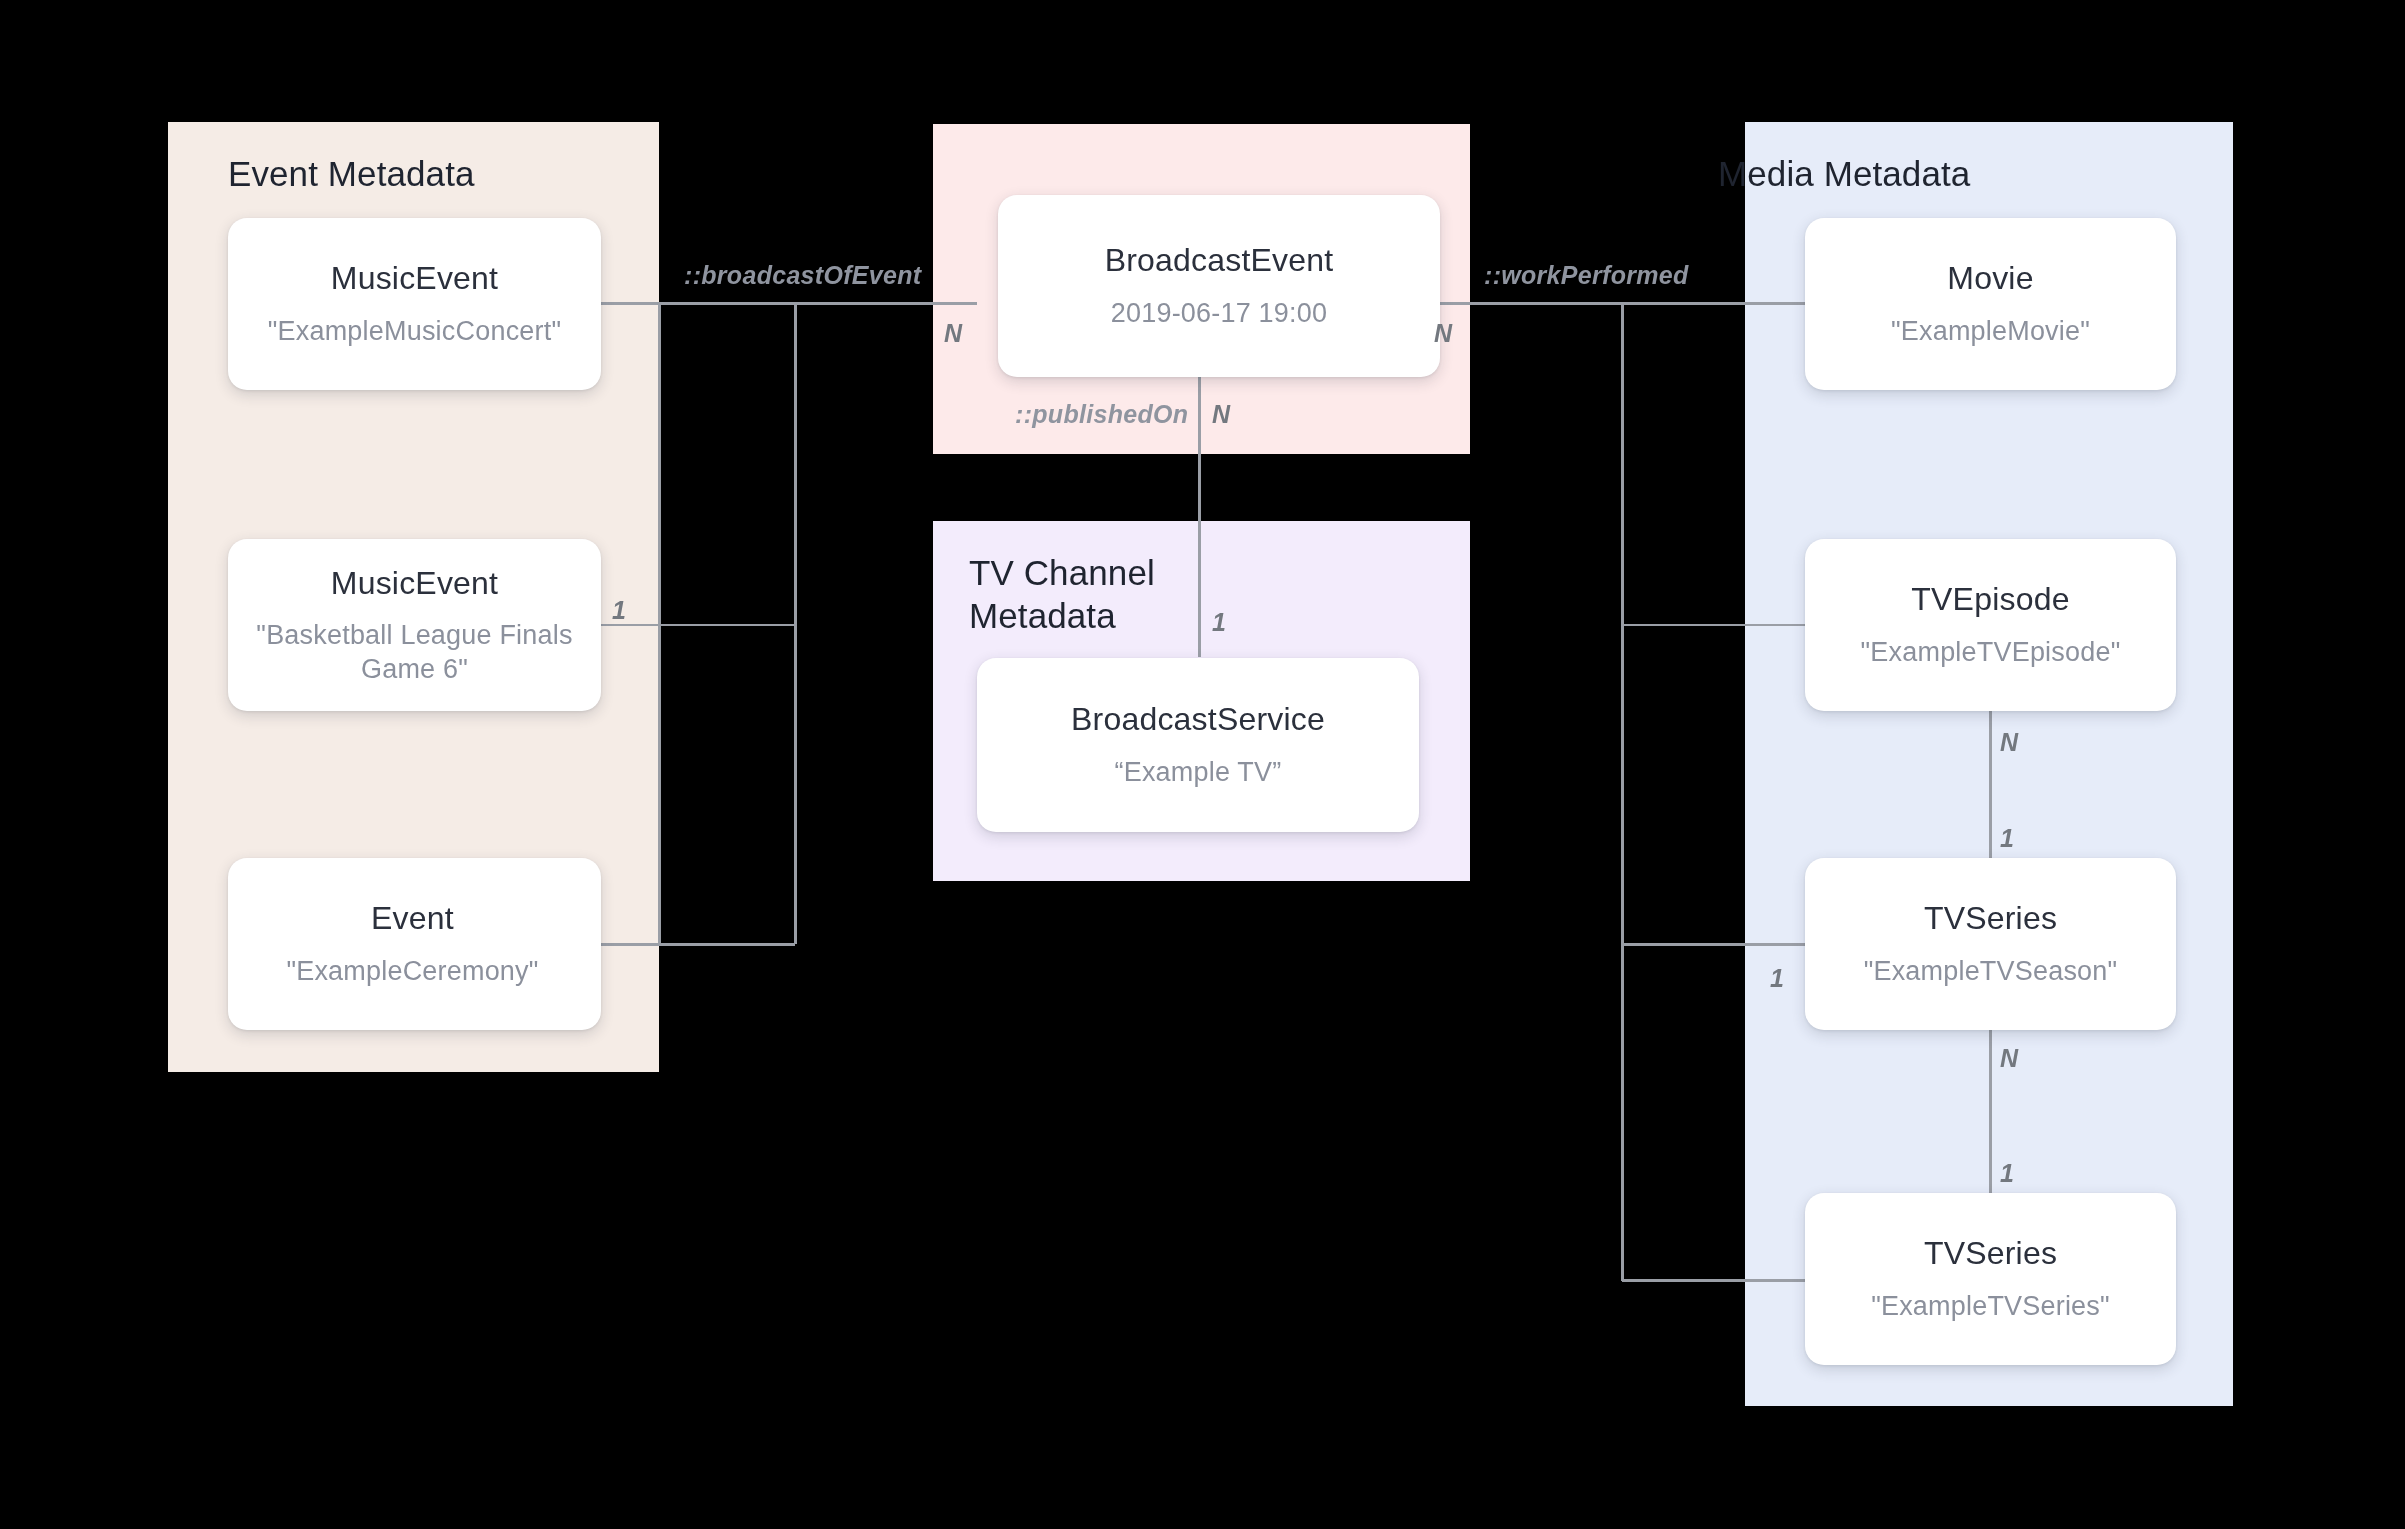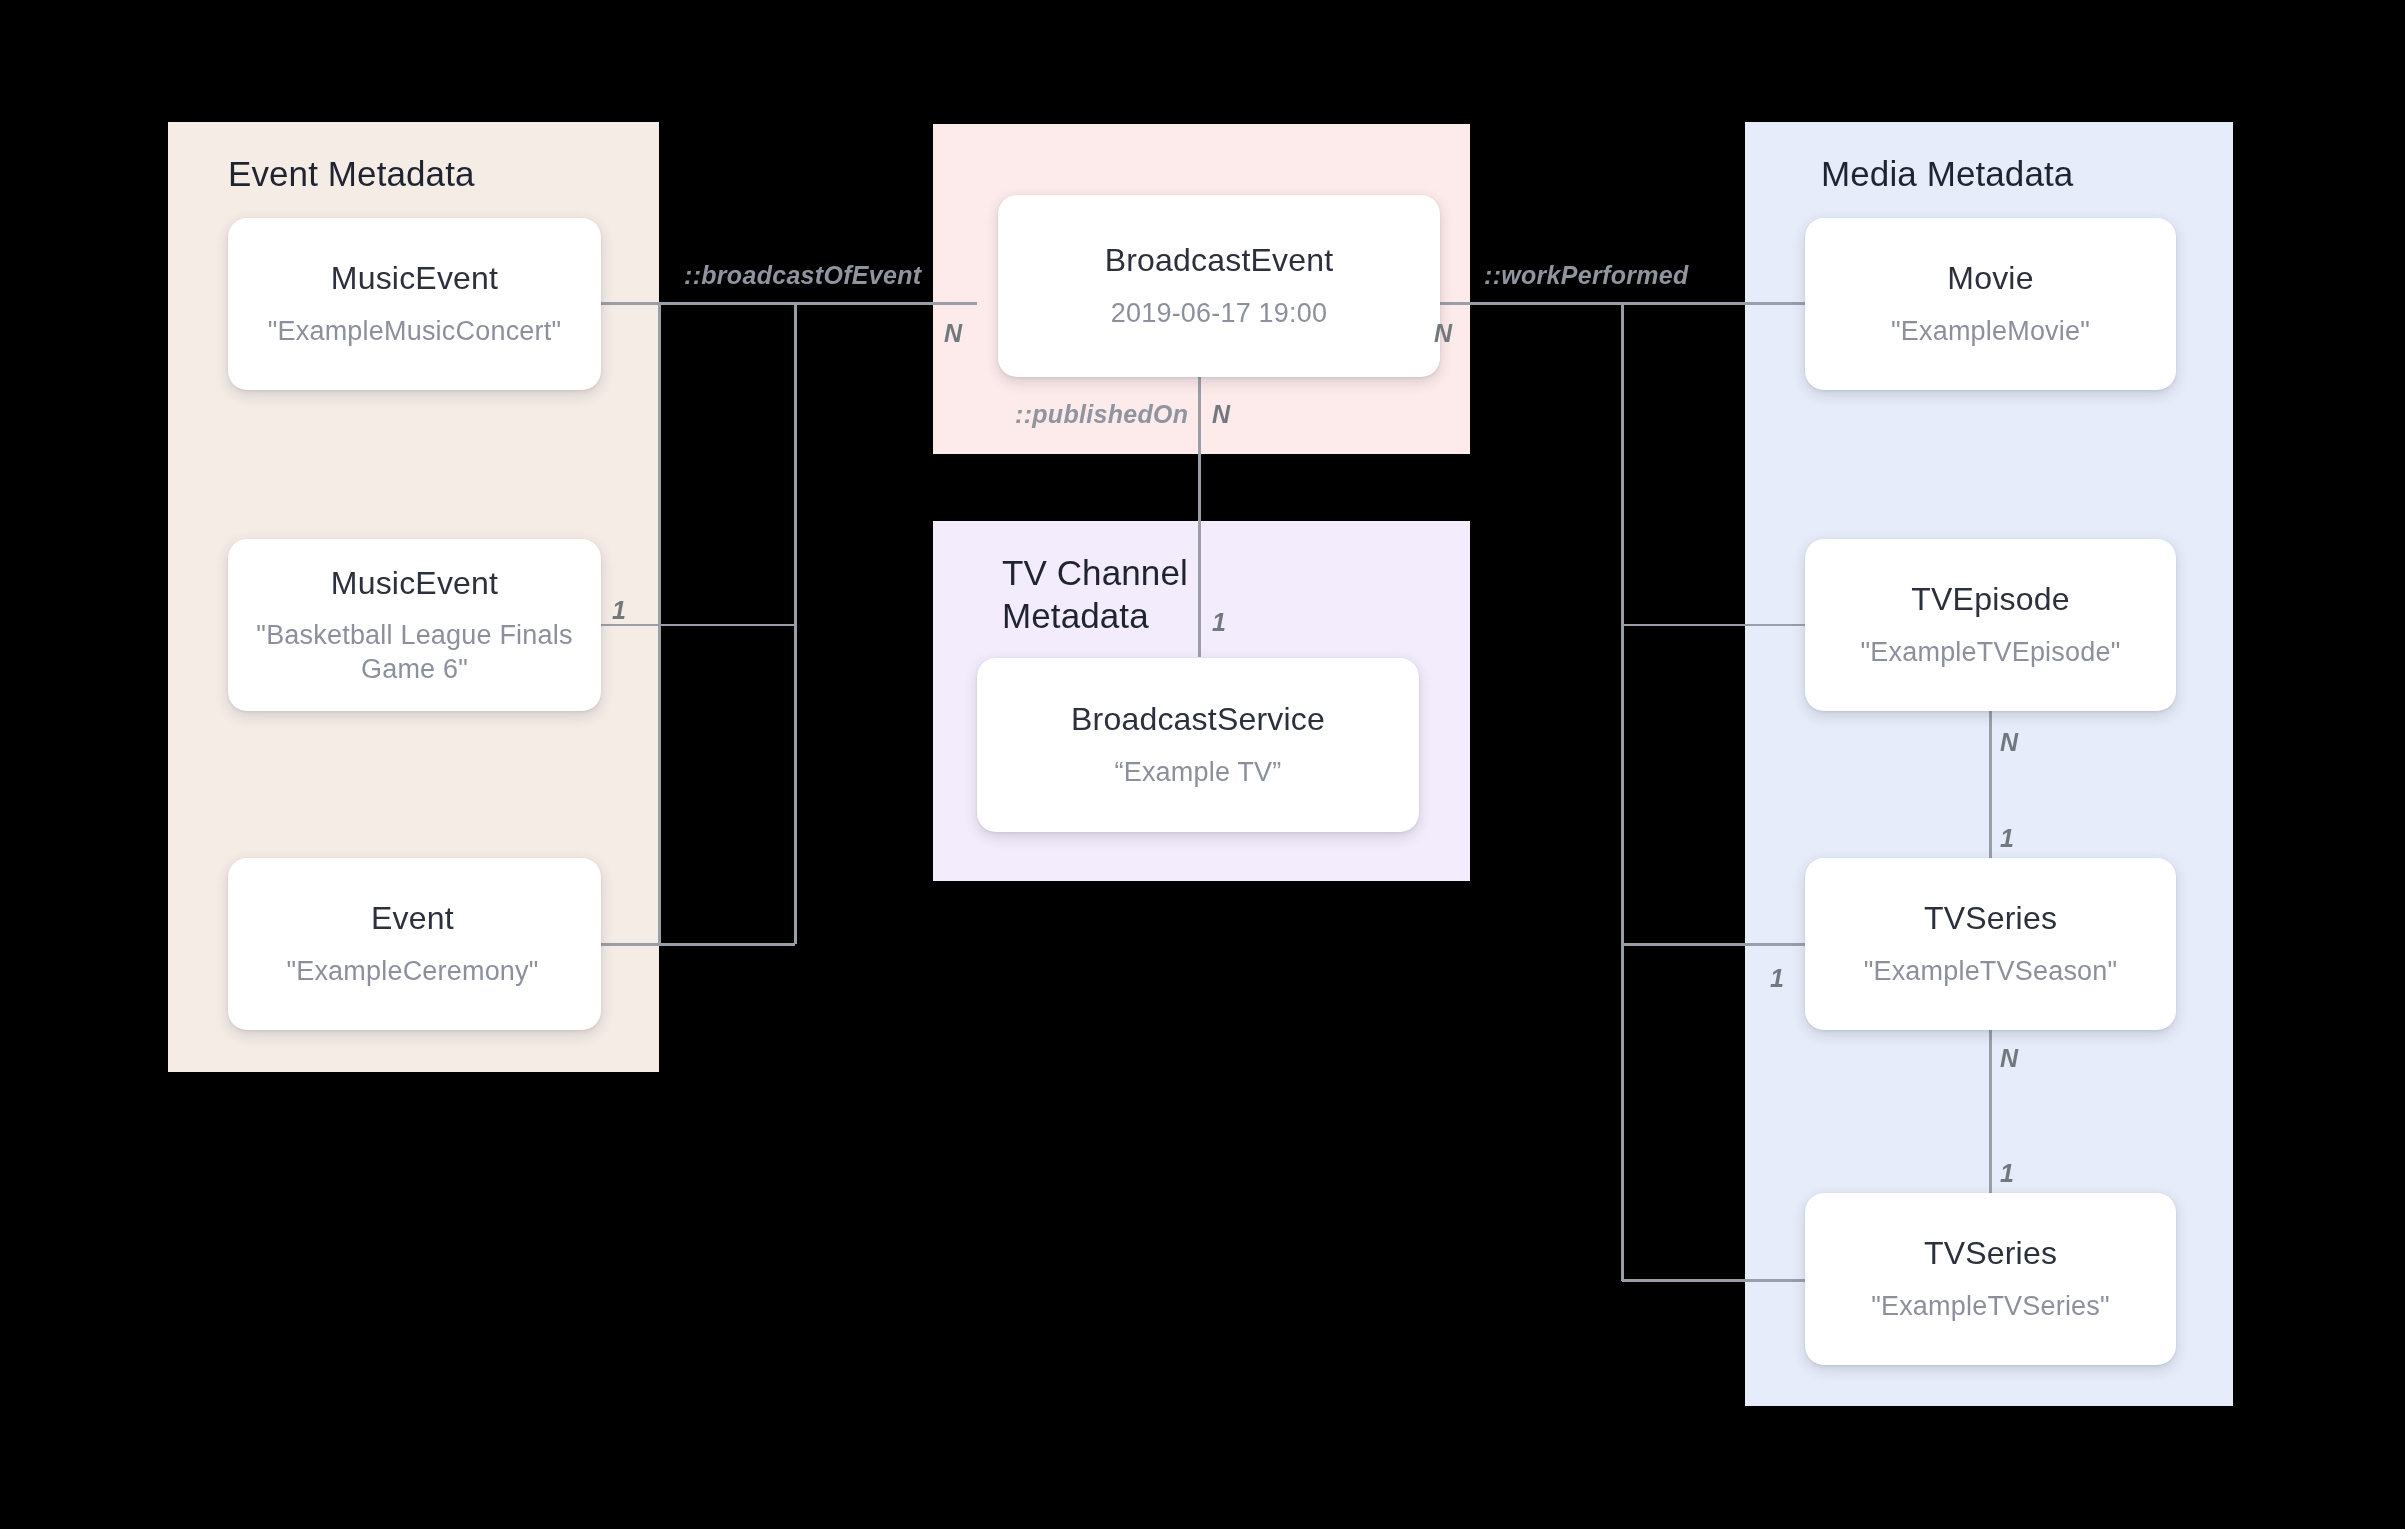--- a/index.html
+++ b/index.html
@@ -91,23 +91,23 @@
 <body>
 
 <div id="canvas" style="background: rgb(0, 0, 0);">
 
   <div class="group" id="g-event" style="left: 168px; top: 122px; width: 491px; height: 950px; background: rgb(245, 236, 230);"></div>
   <div class="group" id="g-broadcast" style="left: 933px; top: 124px; width: 537px; height: 330px; background: rgb(253, 234, 234);"></div>
   <div class="group" id="g-tvchannel" style="left: 933px; top: 521px; width: 537px; height: 360px; background: rgb(243, 236, 252);"></div>
   <div class="group" id="g-media" style="left: 1745px; top: 122px; width: 488px; height: 1292px; background: rgb(230, 236, 249);"></div>
 
   <div class="group-title" id="t-event" style="left: 228px; top: 153px;">Event Metadata</div>
-  <div class="group-title" id="t-tvchannel" style="left: 1002px; top: 552px;">TV Channel
+  <div class="group-title" id="t-tvchannel" style="left: 969px; top: 552px;">TV Channel
 Metadata</div>
-  <div class="group-title" id="t-media" style="left: 1821px; top: 153px;">Media Metadata</div>
+  <div class="group-title" id="t-media" style="left: 1718px; top: 153px;">Media Metadata</div>
 
   <svg id="connectors" viewBox="0 0 2516 1600" preserveAspectRatio="none">
     <g stroke="#9a9ea6" stroke-width="3" fill="none" shape-rendering="crispEdges">
 
       <path d="M 628 318 L 690 318"></path>
       <path d="M 628 654 L 690 654"></path>
       <path d="M 628 988 L 690 988"></path>
       <path d="M 690 318 L 690 988"></path>
 
       <path d="M 690 318 L 832 318"></path>

